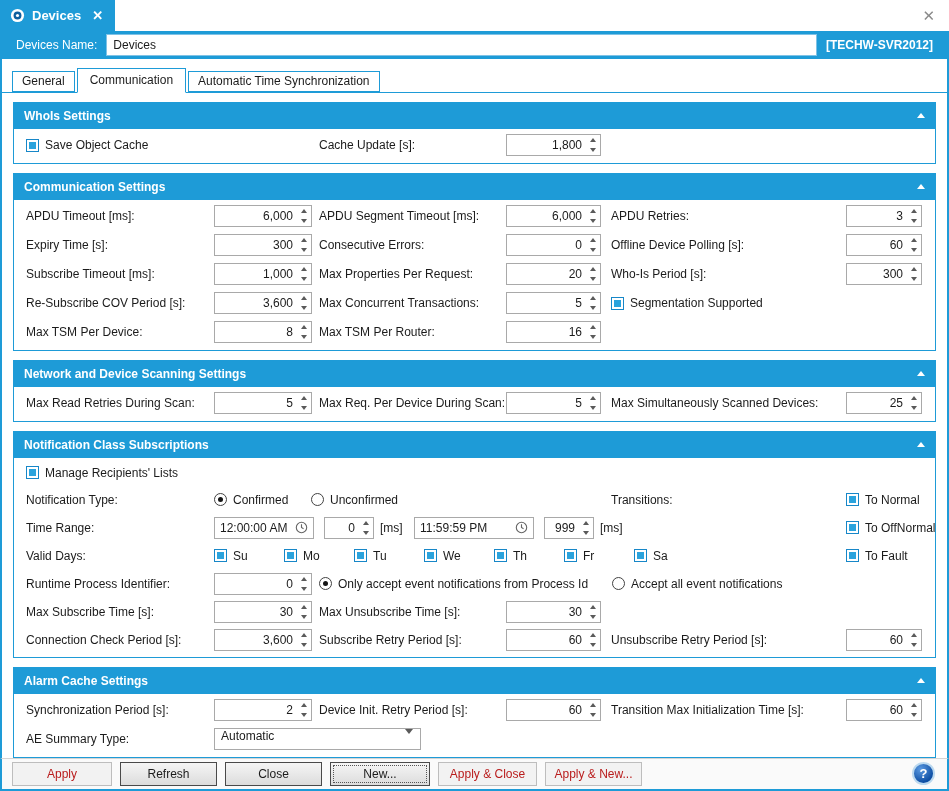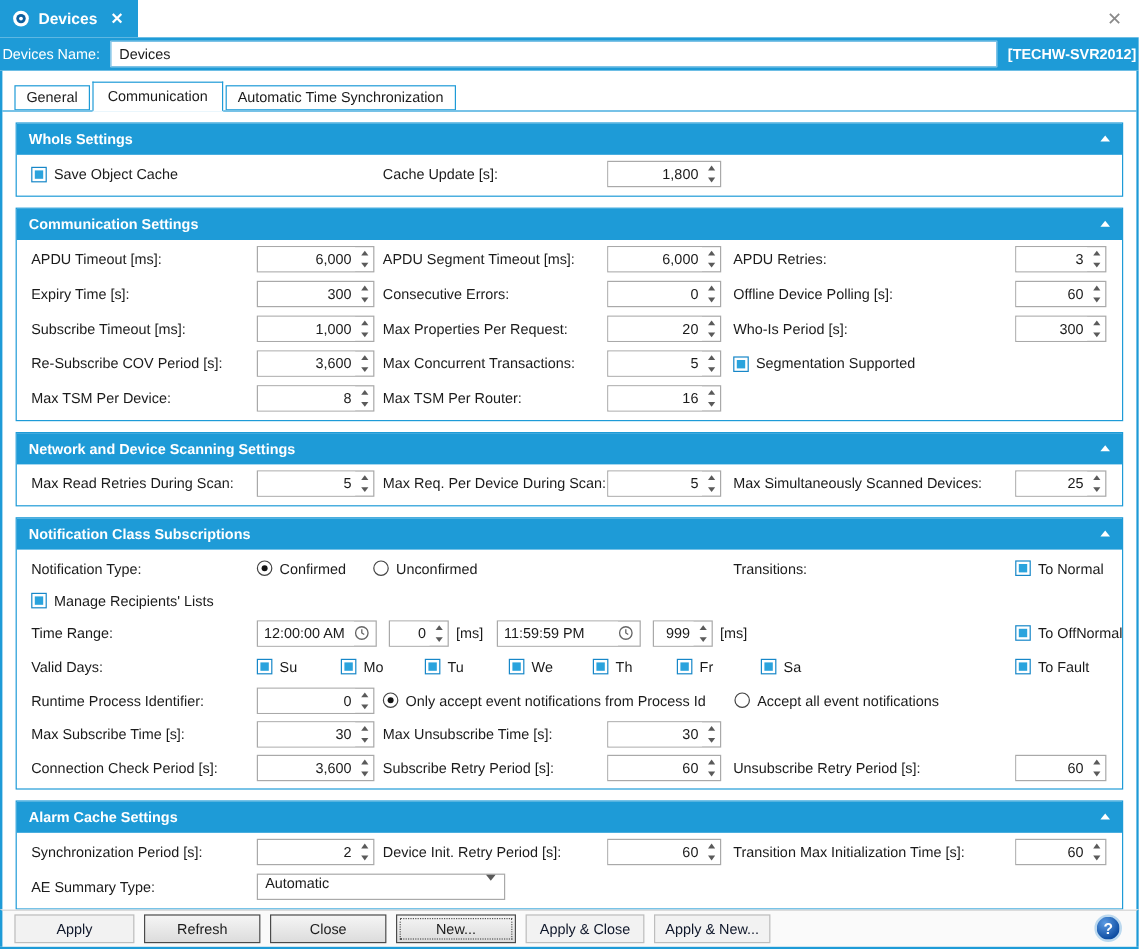--- a/index.html
+++ b/index.html
@@ -8,21 +8,21 @@
   .app { width: 949px; height: 791px; display: flex; flex-direction: column; background: #fff; }
 
   
   .topstrip { height: 33px; background: #fff; position: relative; display: flex; align-items: flex-end; }
   .doctab { background: #1e9bd7; color: #fff; height: 31px; display: flex; align-items: center;
     gap: 7px; padding: 0 12px 0 10px; font-size: 13px; font-weight: bold; }
   .doctab .x { font-weight: bold; font-size: 13px; cursor: pointer; margin-left: 4px; }
   .pane-close { position: absolute; right: 14px; top: 7px; color: #8a8a8a; font-size: 15px; cursor: pointer; }
 
   
-  .namebar { height: 30px; background: #1e9bd7; display: flex; align-items: center; padding: 0 2px; gap: 9px; }
+  .namebar { height: 30px; background: #1e9bd7; display: flex; align-items: center; padding: 0 16px; gap: 9px; }
   .namebar .nlabel { color: #fff; font-size: 12px; white-space: nowrap; }
   .namebar input { flex: 1; height: 22px; border: 1px solid #7ec2e6; font-size: 12px; padding: 0 6px; color: #1b1b1b; }
   .namebar .server { color: #fff; font-size: 12px; font-weight: 600; white-space: nowrap; }
 
   
   .content { flex: 1; background: #fff; border-left: 2px solid #1e9bd7; border-right: 2px solid #1e9bd7;
     display: flex; flex-direction: column; padding-top: 9px; }
 
   
   .tabs { display: flex; align-items: flex-end; padding-left: 10px; border-bottom: 1px solid #1e9bd7; height: 25px; }
@@ -76,21 +76,21 @@
   .rb.on::after { content: ""; position: absolute; inset: 3px; border-radius: 50%; background: #141414; }
 
   .spacer { flex: 1; }
 
   
   .footer { height: 34px; background: #fafafa; border-top: 1px solid #d4d4d4;
     border-left: 2px solid #1e9bd7; border-right: 2px solid #1e9bd7;
     display: flex; align-items: center; padding: 0 12px 0 10px; gap: 8px; }
   .btn { height: 24px; font-size: 12px; font-family: "Liberation Sans", sans-serif;
     background: linear-gradient(#f5f5f5, #dcdcdc); border: 1px solid #4a4a4a; color: #1b1b1b; cursor: pointer; }
-  .btn.dis { background: #f2f2f2; border: 1px solid #bdbdbd; color: #0f172a; cursor: default; }
+  .btn.dis { background: #f2f2f2; border: 1px solid #bdbdbd; color: #b91c1c; cursor: default; }
   .btn.focus { outline: 1px dotted #555; outline-offset: -4px; }
   .w100 { width: 100px; } .w97 { width: 97px; } .w99 { width: 99px; }
   .help { margin-left: auto; width: 23px; height: 23px; border-radius: 50%;
     background: radial-gradient(circle at 35% 28%, #5b9ae2, #0e4ea3 72%); border: 2px solid #bcd9ef;
     color: #fff; font-size: 13px; font-weight: bold; display: flex; align-items: center; justify-content: center;
     cursor: pointer; }
   .bottom-edge { height: 2px; background: #1e9bd7; }
 </style>
 </head>
 <body>
@@ -257,40 +257,40 @@
         </div>
       </div>
     </section>
 
     <section class="panel">
       <div class="panel-h">
         <span class="t">Notification Class Subscriptions</span>
         <span class="col-i"></span>
       </div>
       <div class="panel-b">
+        <div class="row h26">
+          <span class="chk l1">
+            <span class="cb"></span>
+            <span>Manage Recipients' Lists</span>
+          </span>
+        </div>
         <div class="row h28">
           <span class="lbl l1">Notification Type:</span>
           <span class="rad" style="left:200px">
             <span class="rb on"></span>
             <span>Confirmed</span>
           </span>
           <span class="rad" style="left:297px">
             <span class="rb"></span>
             <span>Unconfirmed</span>
           </span>
           <span class="lbl l3">Transitions:</span>
           <span class="chk" style="left:832px">
             <span class="cb"></span>
             <span>To Normal</span>
-          </span>
-        </div>
-        <div class="row h26">
-          <span class="chk l1">
-            <span class="cb"></span>
-            <span>Manage Recipients' Lists</span>
           </span>
         </div>
         <div class="row h28">
           <span class="lbl l1">Time Range:</span>
           <span class="tf" style="left:200px;width:100px">
             <input value="12:00:00 AM" style="">
             <span class="clock">
               <svg width="13" height="13" viewBox="0 0 14 14">
                   <circle cx="7" cy="7" r="5.6" fill="none" stroke="#666" stroke-width="1.2"></circle>
                   <path d="M7 3.6V7l2.2 1.4" stroke="#666" stroke-width="1.2" fill="none"></path>

